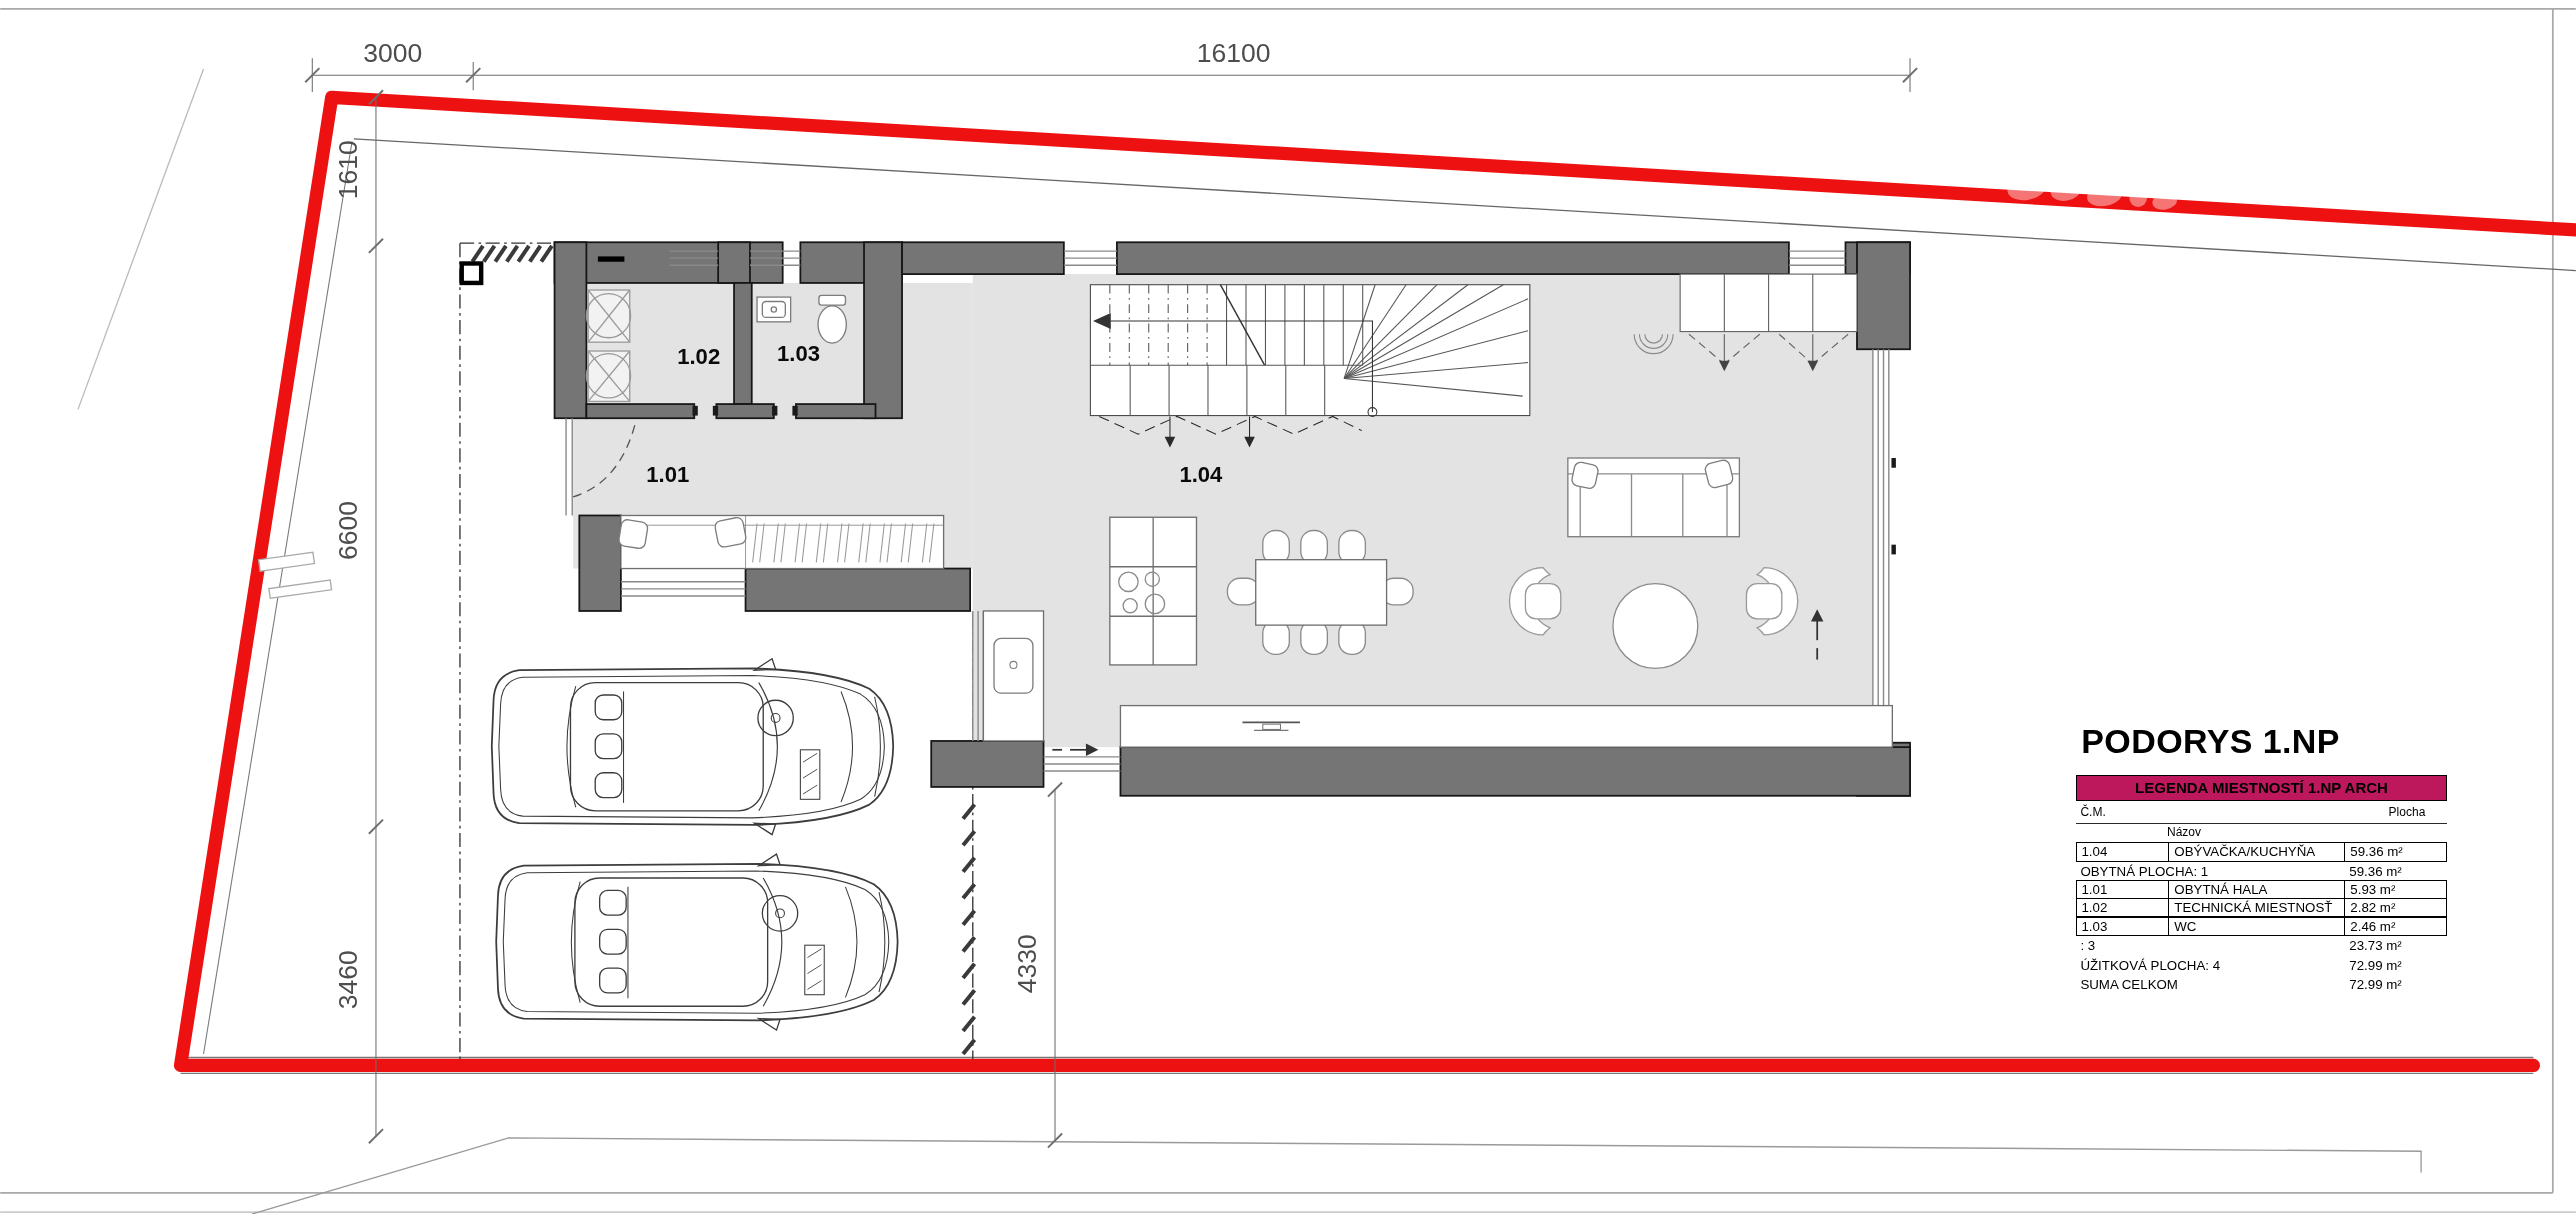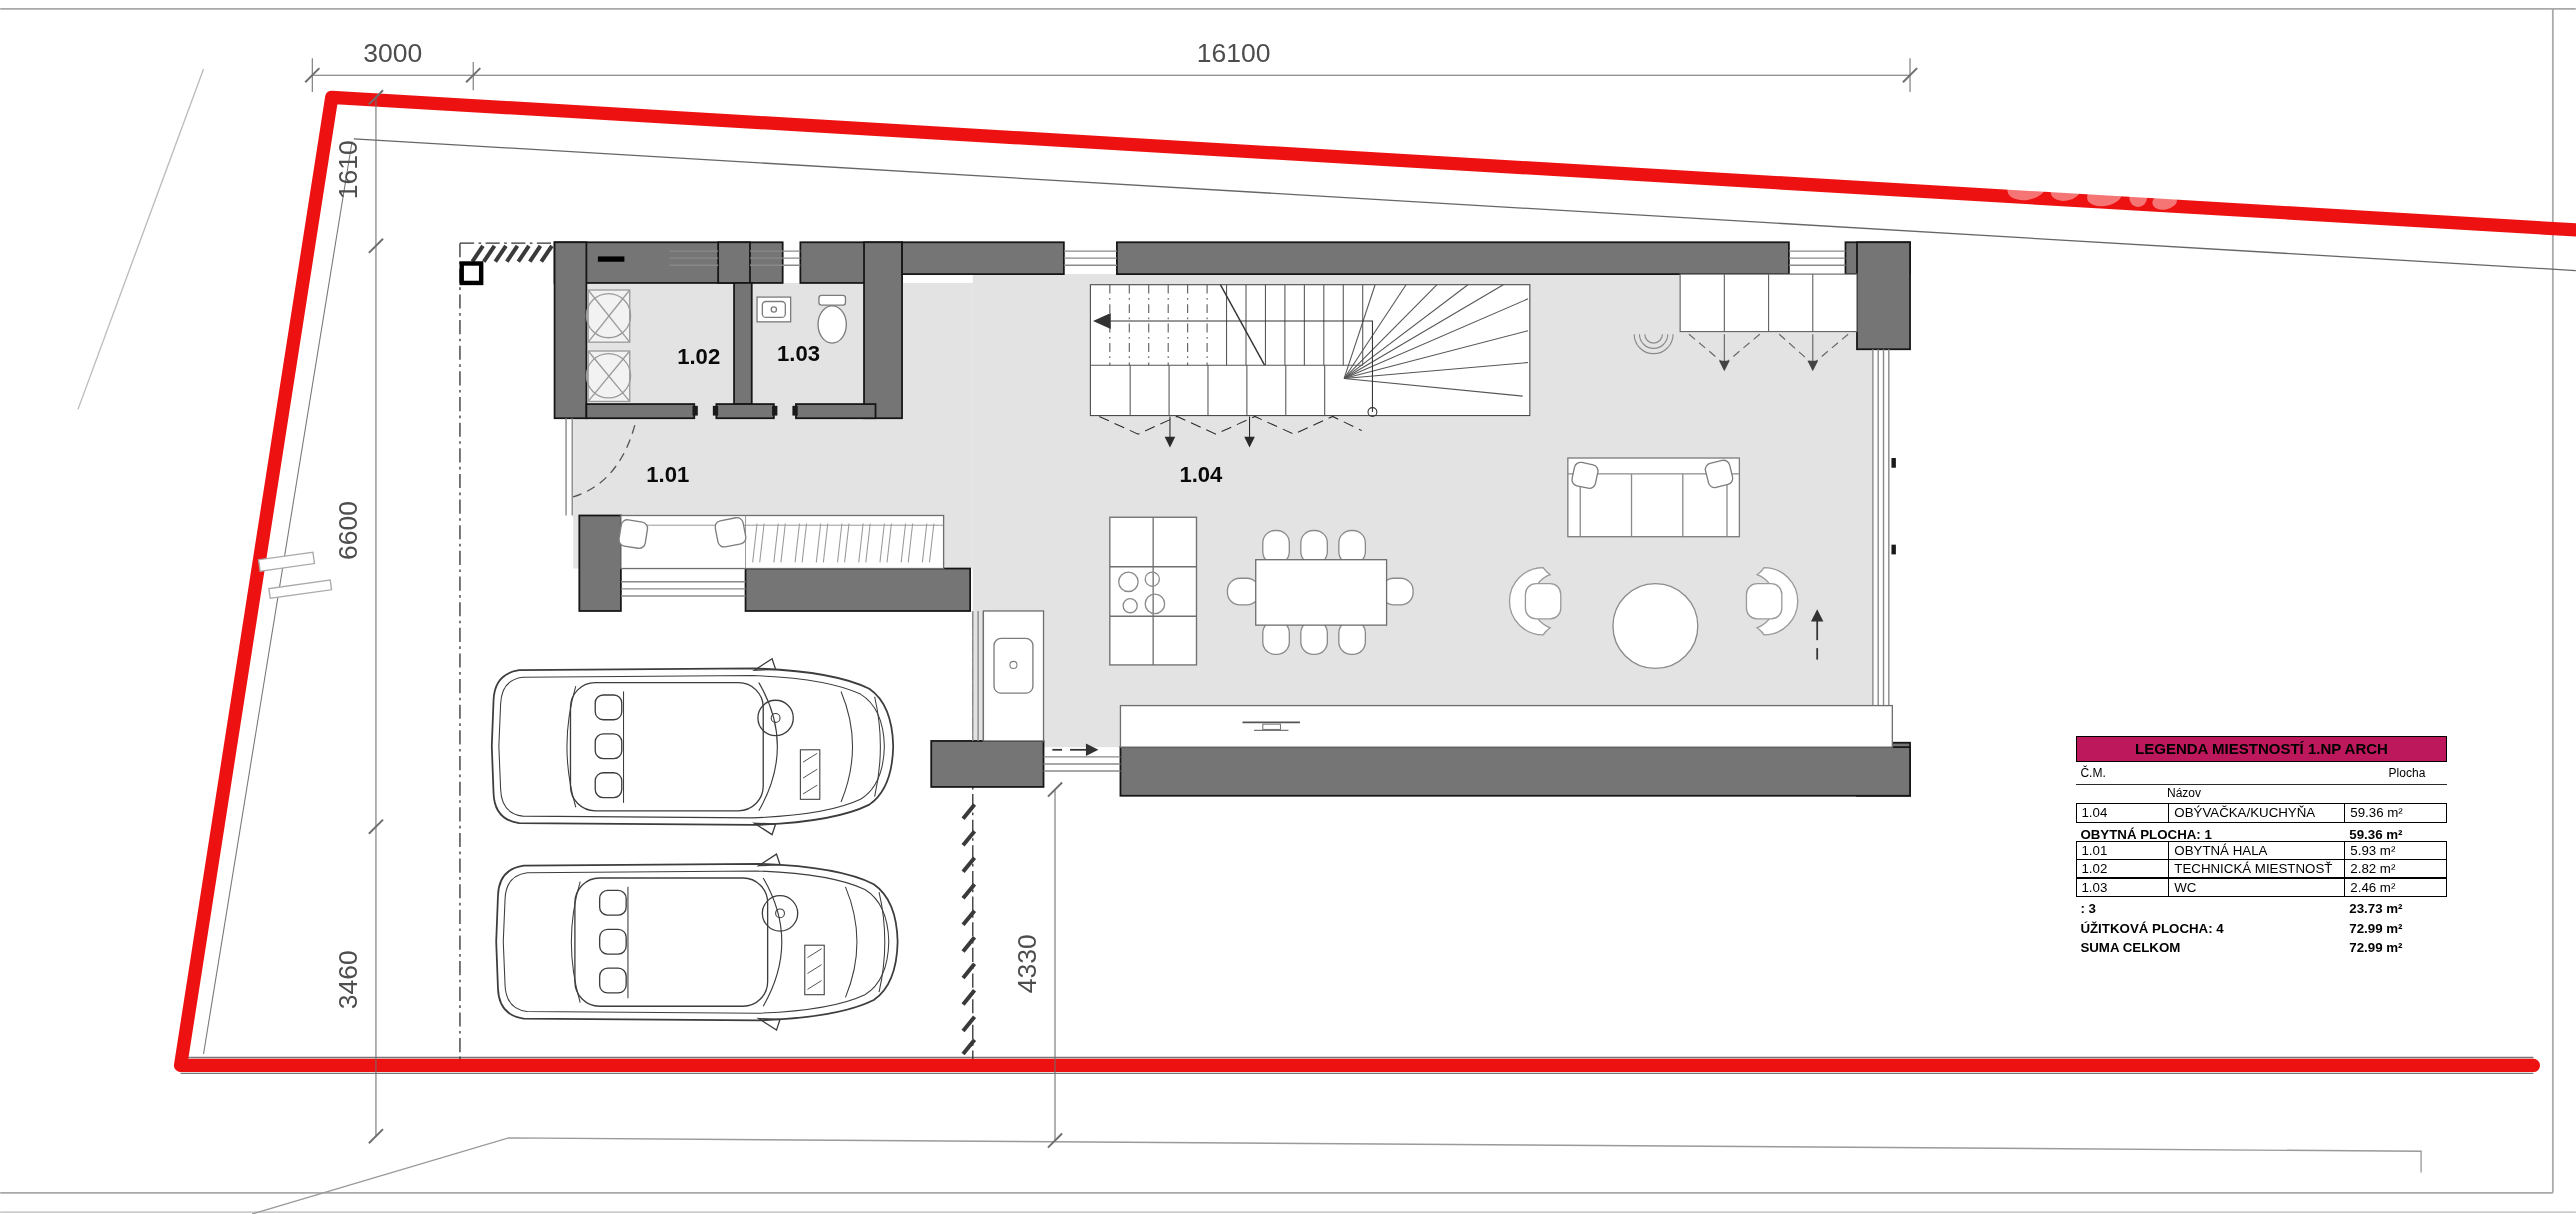--- a/index.html
+++ b/index.html
@@ -14,21 +14,21 @@
   .legend{position:absolute;left:2076px;top:722px;width:380px;}
   .legend-title{font-size:34px;font-weight:bold;letter-spacing:0.4px;margin:0 0 0 5.3px;white-space:nowrap;}
   .legend-table{position:relative;margin-top:14px;width:371px;}
   .lg-bar{height:24px;background:#be185d;border:1.8px solid #000;text-align:center;
           font-weight:bold;font-size:15px;line-height:24px;}
   .lg-cols{display:flex;height:22px;align-items:center;font-size:12px;border-bottom:1.8px solid #2a2a2a;}
   .lg-gap{height:19.5px;}
   .lg-row{display:flex;height:19.5px;align-items:center;font-size:13.3px;box-sizing:border-box;}
   .lg-row.box{border:1.3px solid #000;margin-top:-1.3px;}
   .lg-row.box .c2{border-left:1.3px solid #000;border-right:1.3px solid #000;height:100%;display:flex;align-items:center;}
-  .lg-row.sum{font-weight:bold;align-items:flex-end;}
+  .lg-row.sum{font-weight:normal;}
   .c1{width:91px;padding-left:4.4px;box-sizing:border-box;white-space:nowrap;}
   .c2{width:177px;padding-left:5.3px;box-sizing:border-box;white-space:nowrap;}
   .c3{width:99px;padding-left:5.3px;box-sizing:border-box;white-space:nowrap;}
   .lg-cols .c2{text-align:left;padding-left:0;display:block;margin-top:39px;}
   .lg-cols .c3{text-align:right;padding-left:0;padding-right:17.7px;}
   .lg-row.sum .c1{width:268px;}
 </style>
 </head>
 <body>
 
@@ -408,20 +408,21 @@
   <use href="#car" x="0" y="0" transform="translate(553,752)"></use>
   <use href="#car" x="0" y="0" transform="translate(558,973)"></use>
 
   <text class="room-text" x="755" y="545" text-anchor="middle">1.01</text>
   <text class="room-text" x="790" y="412" text-anchor="middle">1.02</text>
   <text class="room-text" x="903" y="408" text-anchor="middle">1.03</text>
   <text class="room-text" x="1358" y="545" text-anchor="middle">1.04</text>
 </svg>
 
 <div class="legend">
+  <div class="legend-title">PODORYS 1.NP</div>
   <div class="legend-table">
     <div class="lg-bar">LEGENDA MIESTNOSTÍ 1.NP ARCH</div>
     <div class="lg-cols">
       <div class="c1">Č.M.</div>
       <div class="c2">Názov</div>
       <div class="c3">Plocha</div>
     </div>
     <div class="lg-gap"></div>
     <div class="lg-row box">
       <div class="c1">1.04</div>

